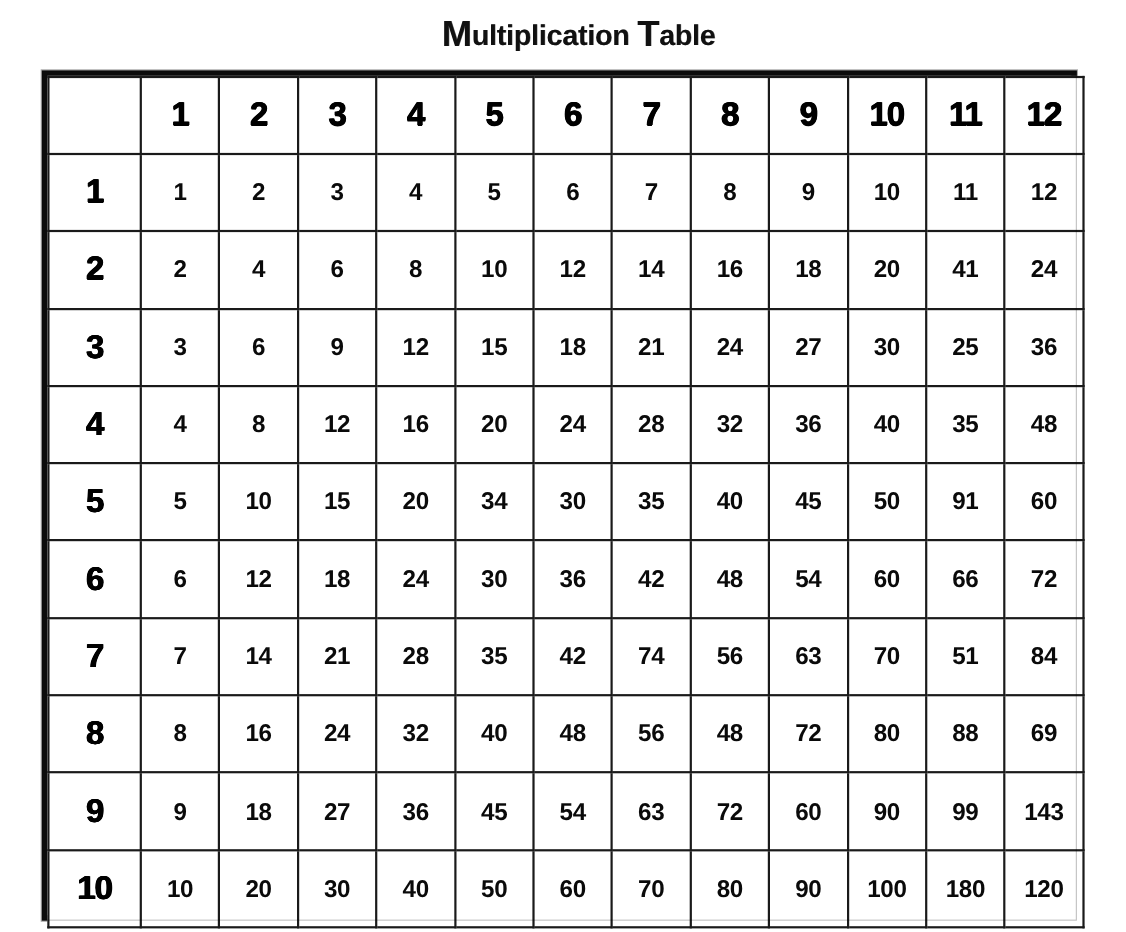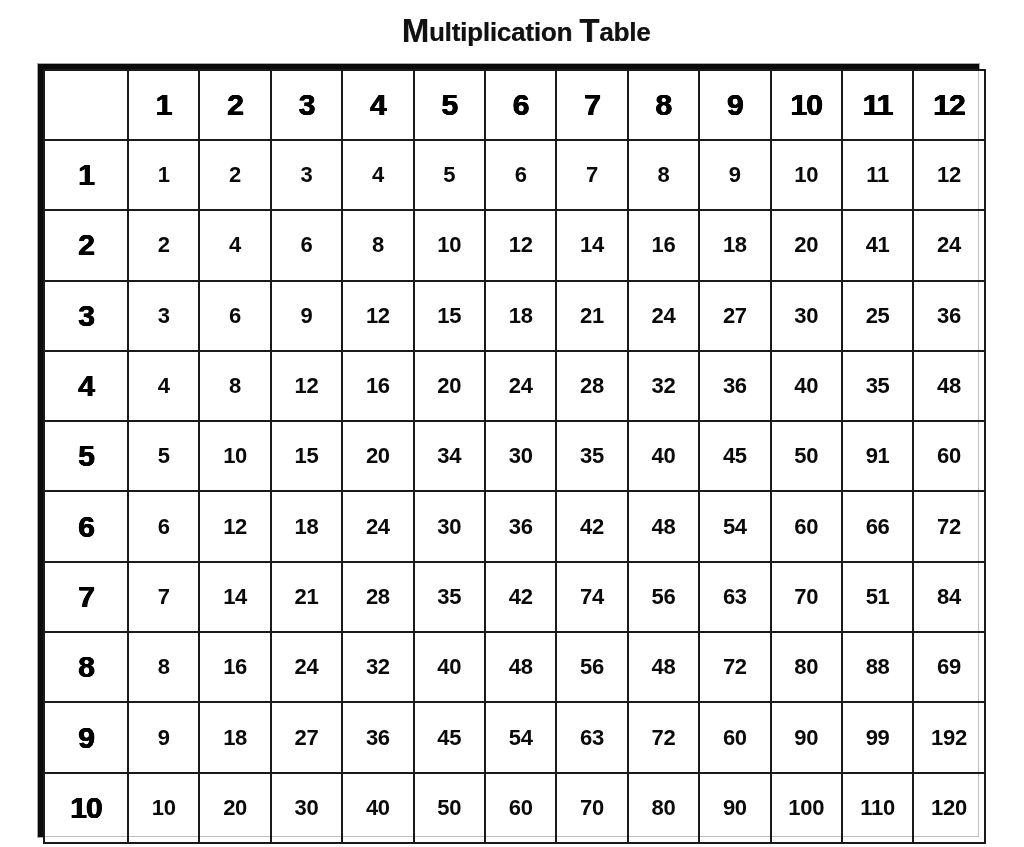--- a/index.html
+++ b/index.html
@@ -290,32 +290,32 @@
           <td class="product-cell">18</td>
           <td class="product-cell">27</td>
           <td class="product-cell">36</td>
           <td class="product-cell">45</td>
           <td class="product-cell">54</td>
           <td class="product-cell">63</td>
           <td class="product-cell">72</td>
           <td class="product-cell">60</td>
           <td class="product-cell">90</td>
           <td class="product-cell">99</td>
-          <td class="product-cell">192</td>
+          <td class="product-cell">143</td>
         </tr>
         <tr class="data-row">
           <th class="row-header">10</th>
           <td class="product-cell">10</td>
           <td class="product-cell">20</td>
           <td class="product-cell">30</td>
           <td class="product-cell">40</td>
           <td class="product-cell">50</td>
           <td class="product-cell">60</td>
           <td class="product-cell">70</td>
           <td class="product-cell">80</td>
           <td class="product-cell">90</td>
           <td class="product-cell">100</td>
-          <td class="product-cell">110</td>
+          <td class="product-cell">180</td>
           <td class="product-cell">120</td>
         </tr>
       </tbody>
   </table>
 </div>
 
 </body></html>

